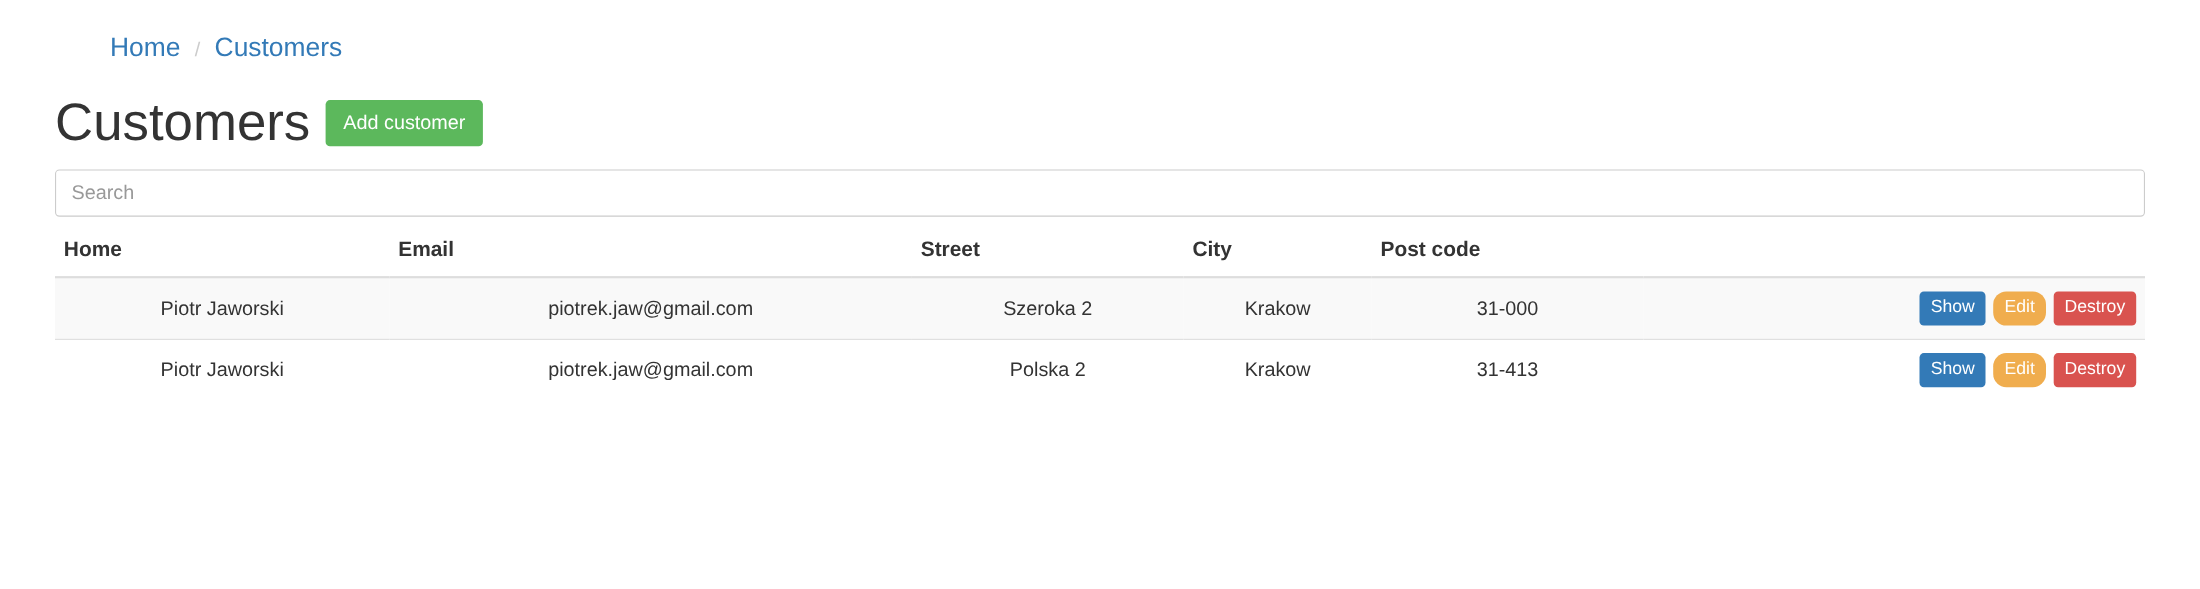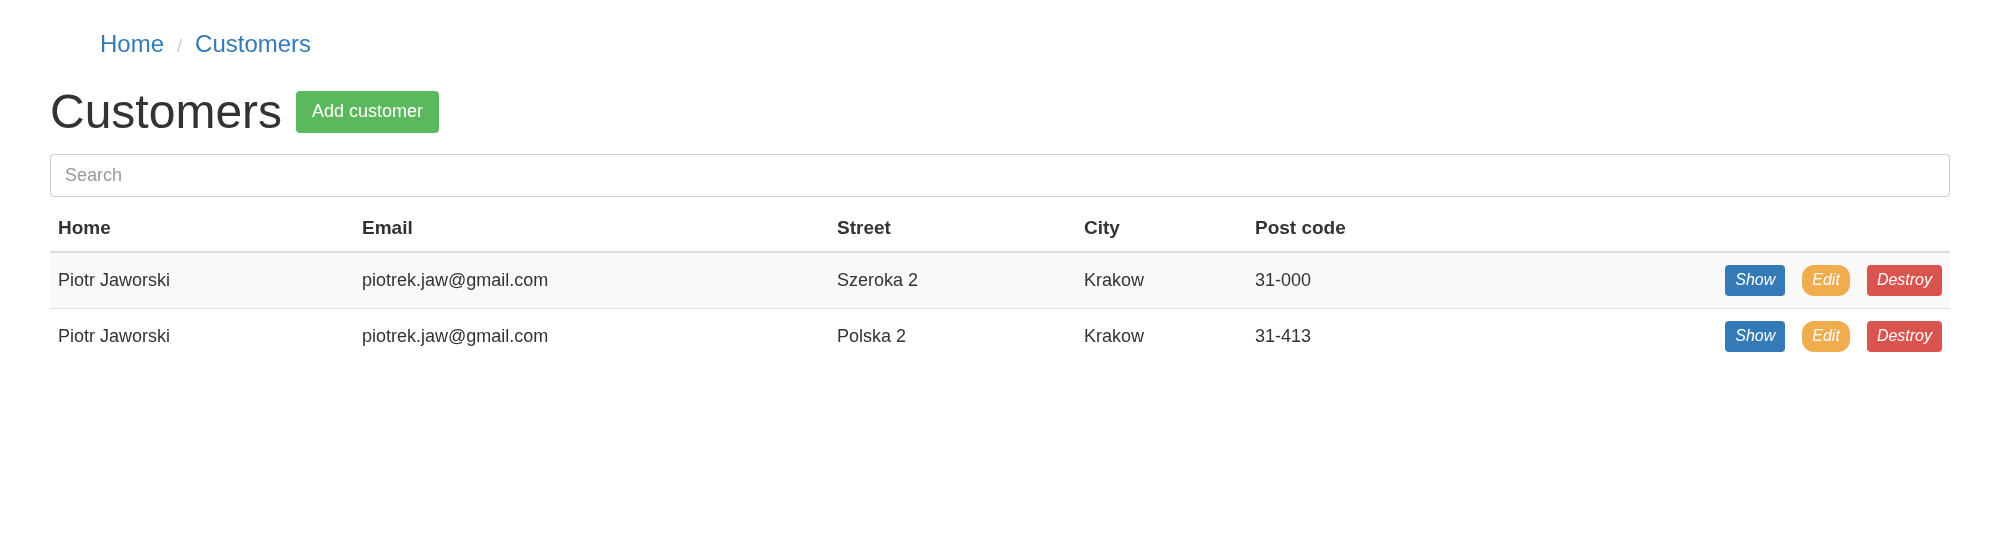--- a/index.html
+++ b/index.html
@@ -91,31 +91,31 @@
       font-weight: 700;
       padding: 12px 8px;
       border-bottom: 2px solid #ddd;
       font-size: 19px;
     }
     td {
       padding: 12px 8px;
       border-top: 1px solid #ddd;
       font-size: 18px;
       vertical-align: middle;
+      text-align: center;
     }
     tbody tr:nth-child(odd) {
       background-color: #f9f9f9;
     }
     .actions-cell {
       text-align: right;
       white-space: nowrap;
     }
     .actions-cell .btn {
-      margin-left: 12px;
-      font-style: italic;
+      margin-left: 2px;
     }
     .col-name { width: 16%; }
     .col-email { width: 25%; }
     .col-street { width: 13%; }
     .col-city { width: 9%; }
     .col-post { width: 13%; }
     .col-actions { width: 24%; }
   </style>
 </head>
 <body>

